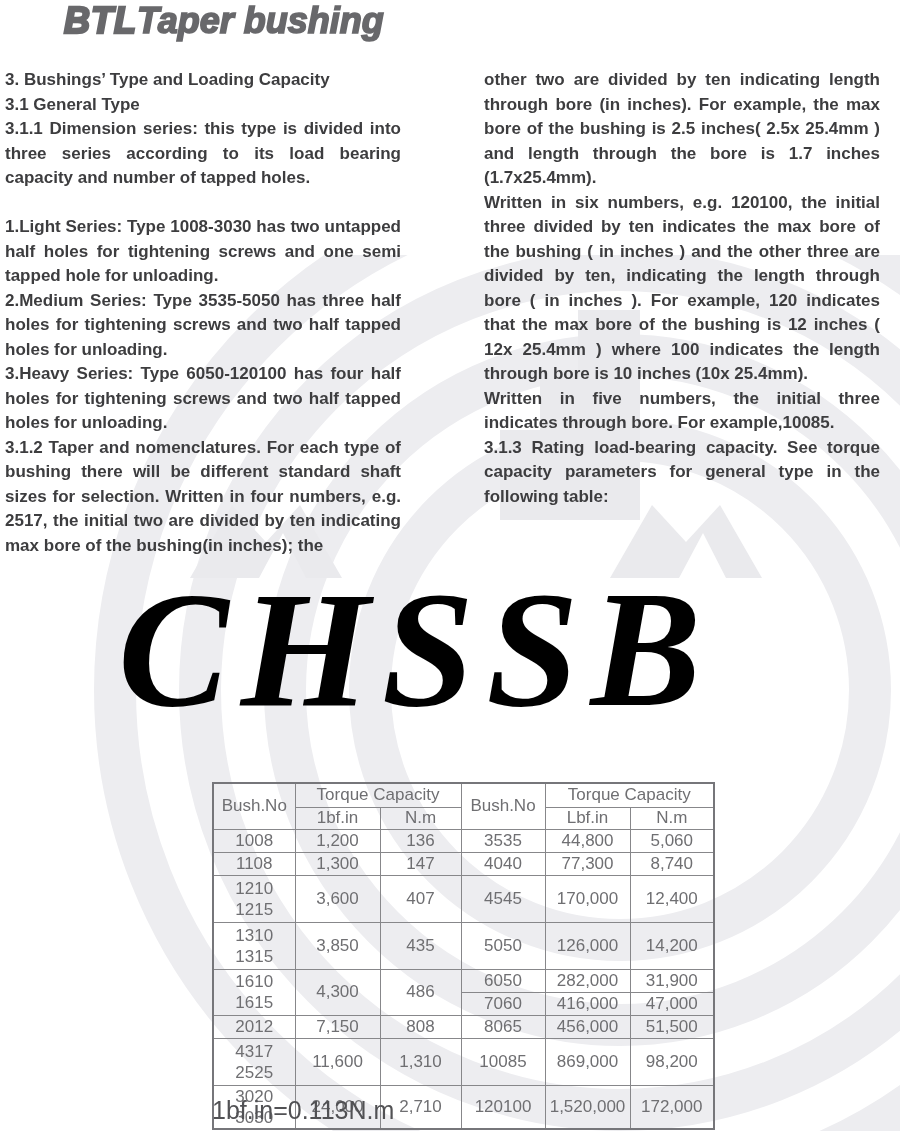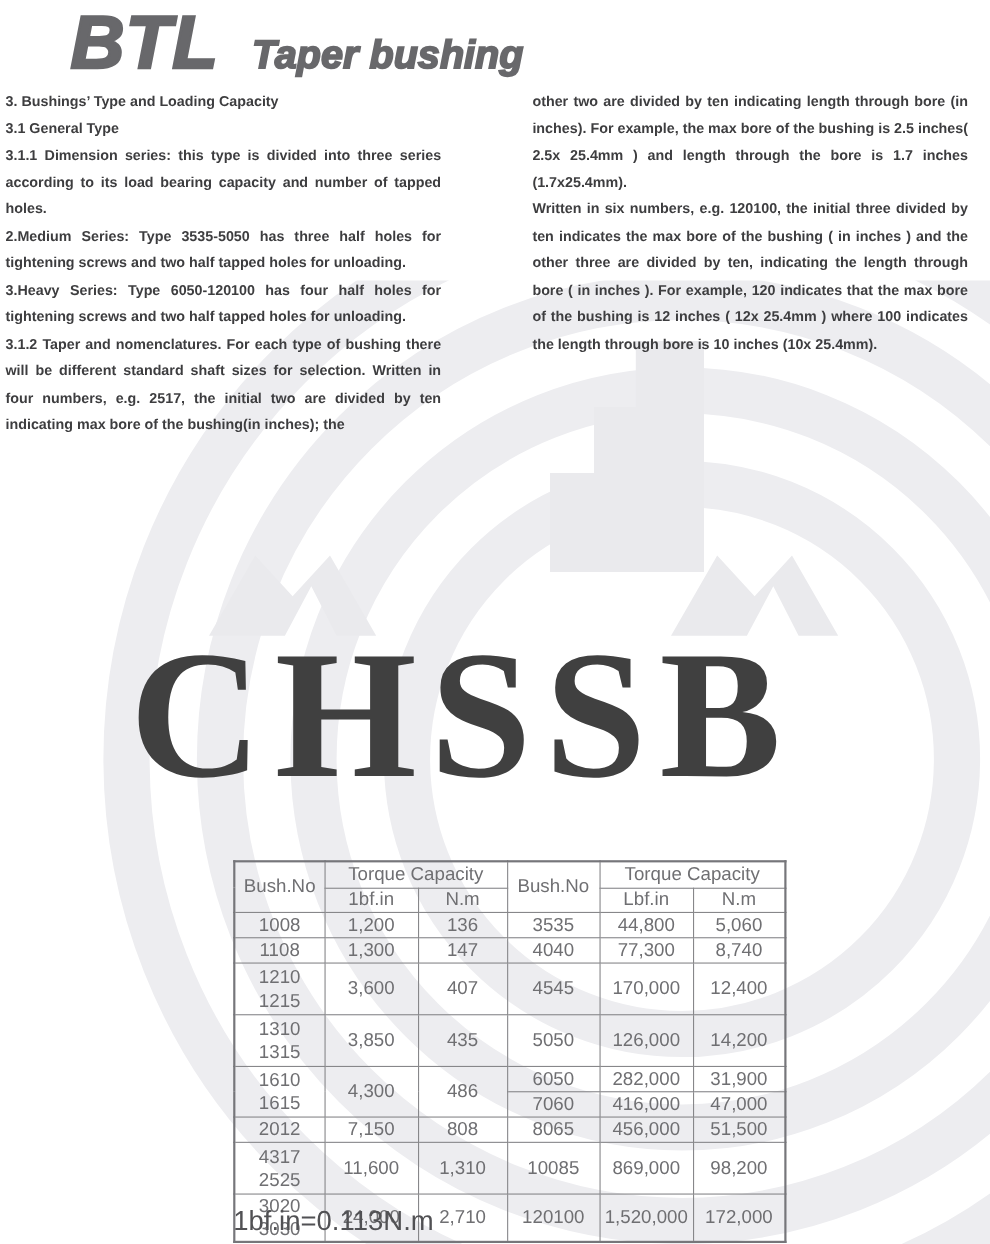--- a/index.html
+++ b/index.html
@@ -6,31 +6,31 @@
   .page {
     position:relative; width:900px; height:1131px; background:#ffffff;
     overflow:hidden; font-family:"Liberation Sans", sans-serif;
   }
   
   .wm-svg { position:absolute; left:0; top:0; z-index:0; }
   .wm-text {
     position:absolute; left:118px; top:566px; z-index:0;
     font-family:"Liberation Serif", serif; font-weight:bold;
     font-size:166px; line-height:1; letter-spacing:12px;
-    color:#404040; white-space:nowrap; user-select:none;
+    color:#000000; white-space:nowrap; user-select:none;font-style:italic;
   }
   
   .hdr { position:absolute; left:64px; top:0px; z-index:1; color:#68686b;
          font-style:italic; font-weight:bold; white-space:nowrap; }
-  .hdr .logo { font-size:68px; letter-spacing:1px; -webkit-text-stroke:2.5px #68686b; }
-  .hdr .title { font-size:36px; margin-left:30px; -webkit-text-stroke:1.7px #68686b; }
+  .hdr .logo { font-size:36px; letter-spacing:1px; -webkit-text-stroke:2.5px #68686b; }
+  .hdr .title { font-size:36px; -webkit-text-stroke:1.7px #68686b; }
   
   .col {
-    position:absolute; top:80px; width:396px; z-index:1;
-    color:#3d3d3f; font-weight:bold; font-size:13px; line-height:24.5px;
+    position:absolute; top:68px; width:396px; z-index:1;
+    color:#3d3d3f; font-weight:bold; font-size:17px; line-height:24.5px;
     text-align:justify;
   }
   .col p { margin:0; }
   .col-left  { left:5px; }
   .col-right { left:484px; }
   .gap-above { margin-top:24.5px !important; }
   
   .table-wrap { position:absolute; left:212px; top:782px; z-index:1; }
   table.tq {
     border-collapse:collapse; table-layout:fixed;
@@ -73,28 +73,31 @@
   <div class="wm-text">CHSSB</div>
 
   <div class="hdr">
     <span class="logo">BTL</span><span class="title">Taper bushing</span>
   </div>
 
   <div class="col col-left">
     <p>3. Bushings’ Type and Loading Capacity</p>
     <p>3.1 General Type</p>
     <p>3.1.1 Dimension series: this type is divided into three series according to its load bearing capacity and number of tapped holes.</p>
+    <p class="gap-above">1.Light Series: Type 1008-3030 has two untapped half holes for tightening screws and one semi tapped hole for unloading.</p>
     <p>2.Medium Series: Type 3535-5050 has three half holes for tightening screws and two half tapped holes for unloading.</p>
     <p>3.Heavy Series: Type 6050-120100 has four half holes for tightening screws and two half tapped holes for unloading.</p>
     <p>3.1.2 Taper and nomenclatures. For each type of bushing there will be different standard shaft sizes for selection. Written in four numbers, e.g. 2517, the initial two are divided by ten indicating max bore of the bushing(in inches); the</p>
   </div>
 
   <div class="col col-right">
     <p>other two are divided by ten indicating length through bore (in inches). For example, the max bore of the bushing is 2.5 inches( 2.5x 25.4mm ) and length through the bore is 1.7 inches (1.7x25.4mm).</p>
     <p>Written in six numbers, e.g. 120100, the initial three divided by ten indicates the max bore of the bushing ( in inches ) and the other three are divided by ten, indicating the length through bore ( in inches ). For example, 120 indicates that the max bore of the bushing is 12 inches ( 12x 25.4mm ) where 100 indicates the length through bore is 10 inches (10x 25.4mm).</p>
+    <p>Written in five numbers, the initial three indicates through bore. For example,10085.</p>
+    <p>3.1.3 Rating load-bearing capacity. See torque capacity parameters for general type in the following table:</p>
   </div>
 
   <div class="table-wrap">
     <table class="tq">
       <colgroup>
         <col style="width:82px">
           <col style="width:85px">
           <col style="width:81px">
         <col style="width:84px">
           <col style="width:85px">

